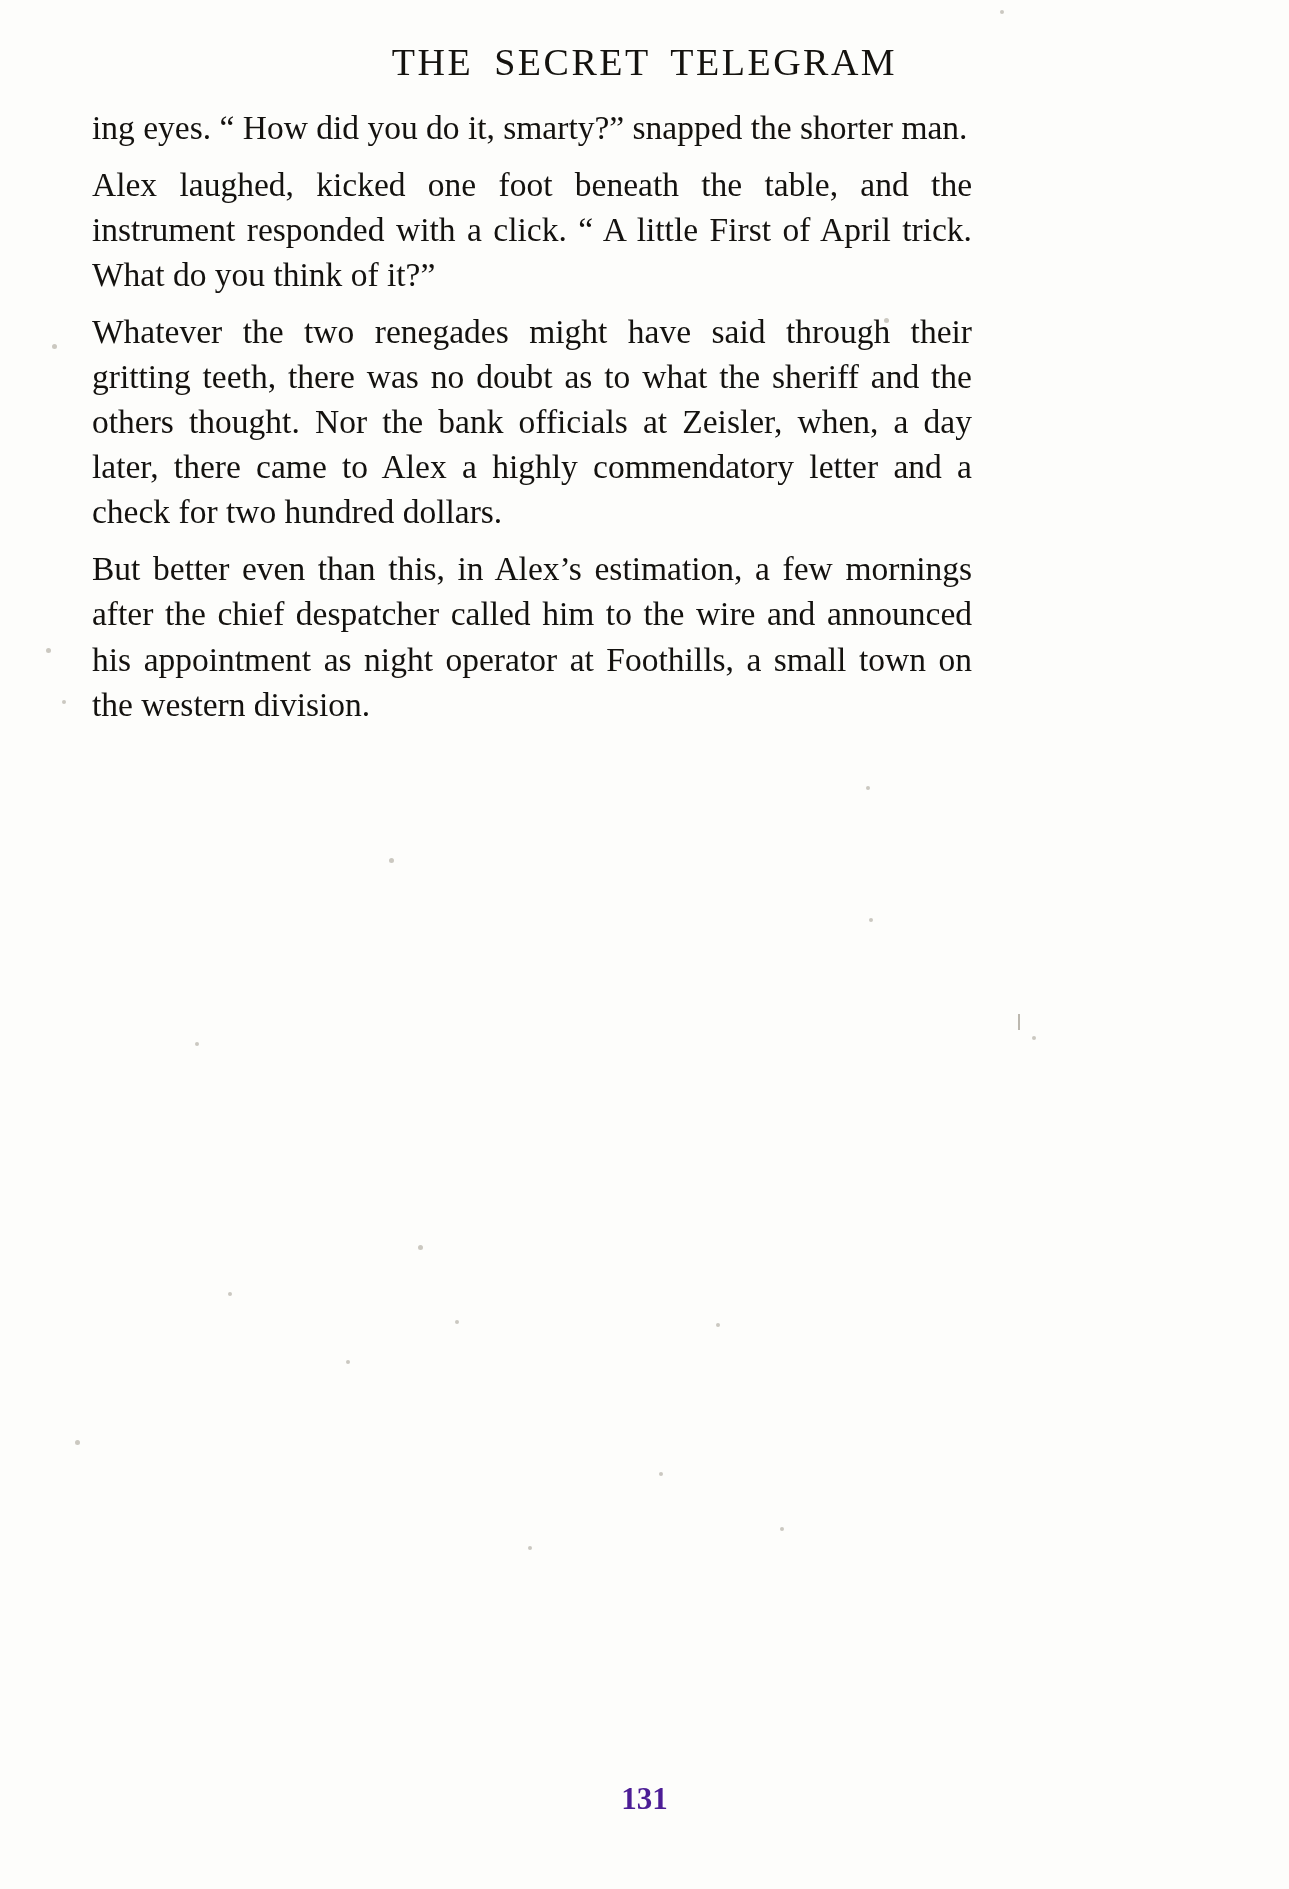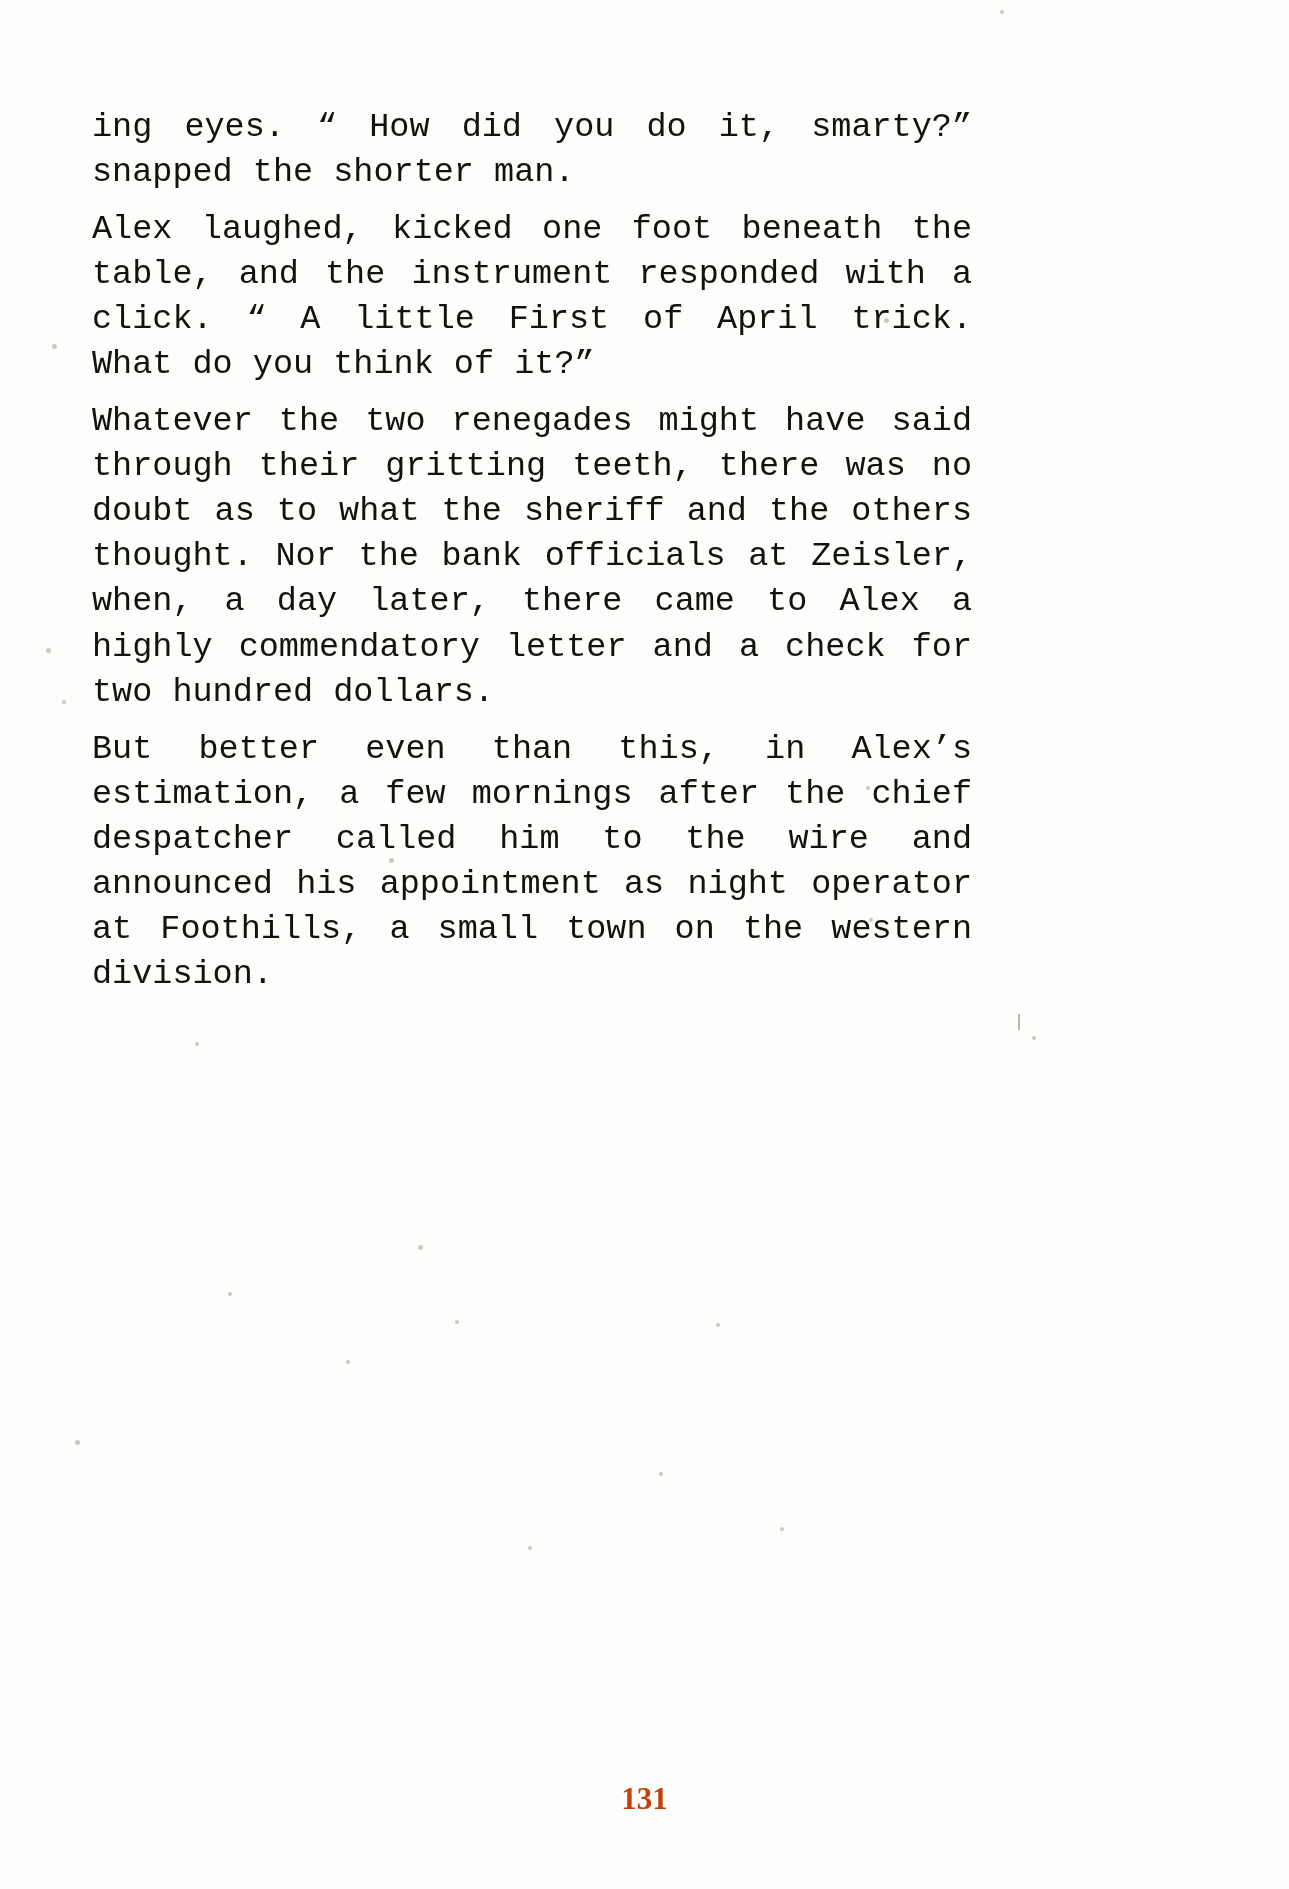--- a/index.html
+++ b/index.html
@@ -38,37 +38,36 @@
     left: 92px;
     width: 880px;
     font-size: 33.5px;
     line-height: 1.345;
     color: #14120f;
     text-align: justify;
   }
   .body-text p {
     margin: 0;
     text-indent: 0;
-    font-family: Liberation Mono, monospace;
   }
   .body-text p + p {
     margin-top: 12px;
   }
   .indent {
     text-indent: 46px;
   }
   .page-number {
     position: absolute;
     bottom: 72px;
     left: 0;
     right: 0;
     text-align: center;
     font-size: 31px;
     font-weight: bold;
-    color: #c2410c;
+    color: #4c1d95;
     font-family: "Liberation Serif", serif;
   }
   
   .speck {
     position: absolute;
     background: #b9b5ac;
     border-radius: 50%;
     opacity: 0.75;
   }
   .mark-tick {
@@ -77,20 +76,21 @@
     height: 16px;
     background: #aba69c;
     opacity: .8;
   }
 </style>
 </head>
 <body>
 
 <div class="page">
 
+  <div class="running-head">THE  SECRET  TELEGRAM</div>
 
   <div class="body-text">
     <p>ing eyes.  “ How did you do it, smarty?” snapped the shorter man.</p>
     <p class="indent">Alex laughed, kicked one foot beneath the table, and the instrument responded with a click.  “ A little First of April trick.  What do you think of it?”</p>
     <p class="indent">Whatever the two renegades might have said through their gritting teeth, there was no doubt as to what the sheriff and the others thought.  Nor the bank officials at Zeisler, when, a day later, there came to Alex a highly commendatory letter and a check for two hundred dollars.</p>
     <p class="indent">But better even than this, in Alex’s estimation, a few mornings after the chief despatcher called him to the wire and announced his appointment as night operator at Foothills, a small town on the western division.</p>
   </div>
 
   <div class="page-number">131</div>
 

